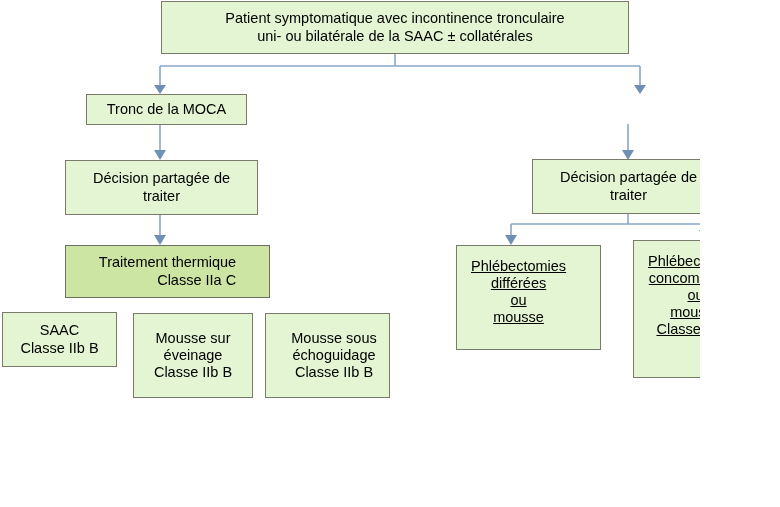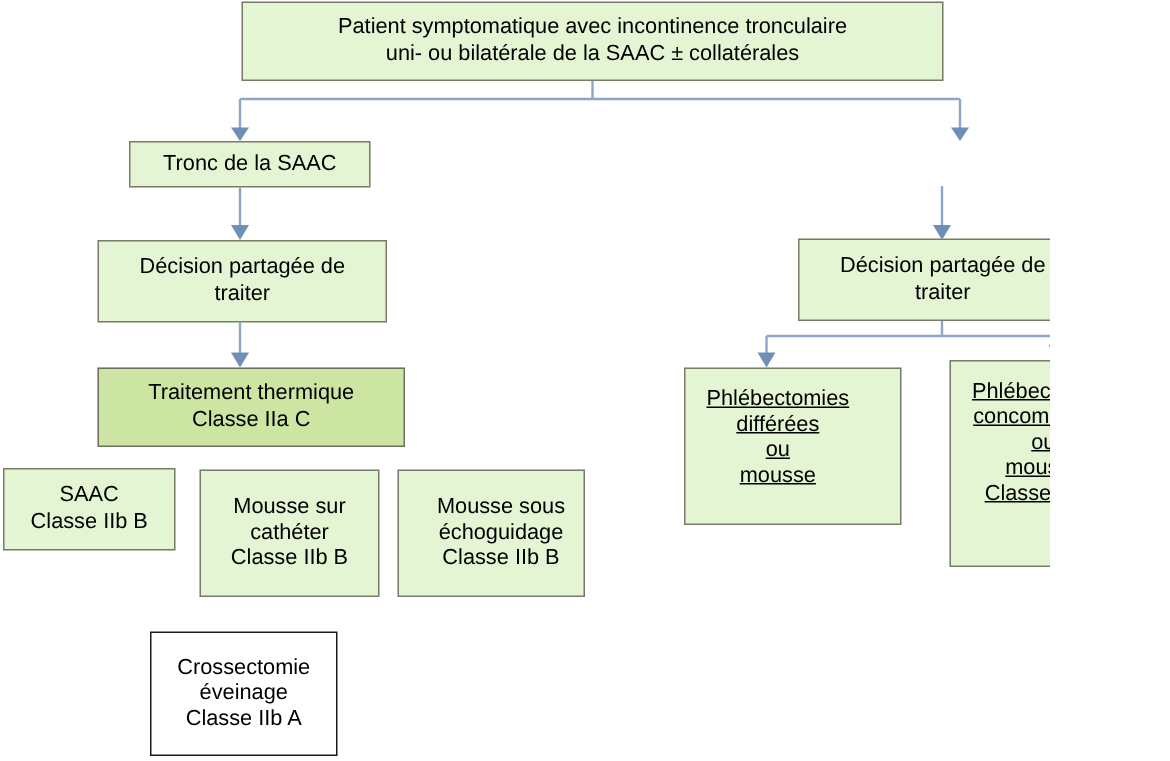--- a/index.html
+++ b/index.html
@@ -27,20 +27,21 @@
     white-space: pre-line;
     font-size: 14.5px;
   }
   .node.green {
     background: #e3f5d2;
     border: 1px solid #7a7a6a;
   }
   .node.green-dark {
     background: #cde5a3;
     border: 1px solid #6f6f5f;
+    text-align: right;
   }
   .node.white {
     background: #ffffff;
     border: 1px solid #1a1a1a;
   }
   .node.left-align {
     justify-content: flex-start;
     text-align: center;
     padding-left: 14px;
     text-decoration: underline;
@@ -89,42 +90,39 @@
     <polygon class="arrowhead" points="622,150 634,150 628,160"></polygon>
 
     <path class="lnk" d="M 628 214 L 628 224 M 511 224 L 705 224 M 511 224 L 511 236 M 705 224 L 705 231"></path>
     <polygon class="arrowhead" points="505,235 517,235 511,245"></polygon>
     <polygon class="arrowhead" points="699,230 711,230 705,240"></polygon>
   </svg>
 
   <div class="node green" style="left:161px; top:1px; width:468px; height:53px;">Patient symptomatique avec incontinence tronculaire
 uni- ou bilatérale de la SAAC ± collatérales</div>
 
-  <div class="node green" style="left:86px; top:94px; width:161px; height:31px;">Tronc de la SAAC</div>
+  <div class="node green" style="left:86px; top:94px; width:161px; height:31px;">Tronc de la MOCA</div>
 
   <div class="node green" style="left:65px; top:160px; width:193px; height:55px;">Décision partagée de
 traiter</div>
 
   <div class="node green-dark" style="left:65px; top:245px; width:205px; height:53px;">Traitement thermique
 Classe IIa C</div>
 
   <div class="node green" style="left:2px; top:312px; width:115px; height:55px;">SAAC
 Classe IIb B</div>
 
   <div class="node green" style="left:133px; top:313px; width:120px; height:85px;">Mousse sur
-cathéter
+éveinage
 Classe IIb B</div>
 
   <div class="node green" style="left:265px; top:313px; width:125px; height:85px;padding-left:13px;">Mousse sous
 échoguidage
 Classe IIb B</div>
 
-  <div class="node white" style="left:100px; top:421px; width:125px; height:83px;">Crossectomie
-éveinage
-Classe IIb A</div>
 
 
   <div class="node green" style="left:532px; top:159px; width:193px; height:55px;">Décision partagée de
 traiter</div>
 
   <div class="node green left-align top-align" style="left:456px; top:245px; width:145px; height:105px;">Phlébectomies
 différées
 ou
 mousse</div>
 

